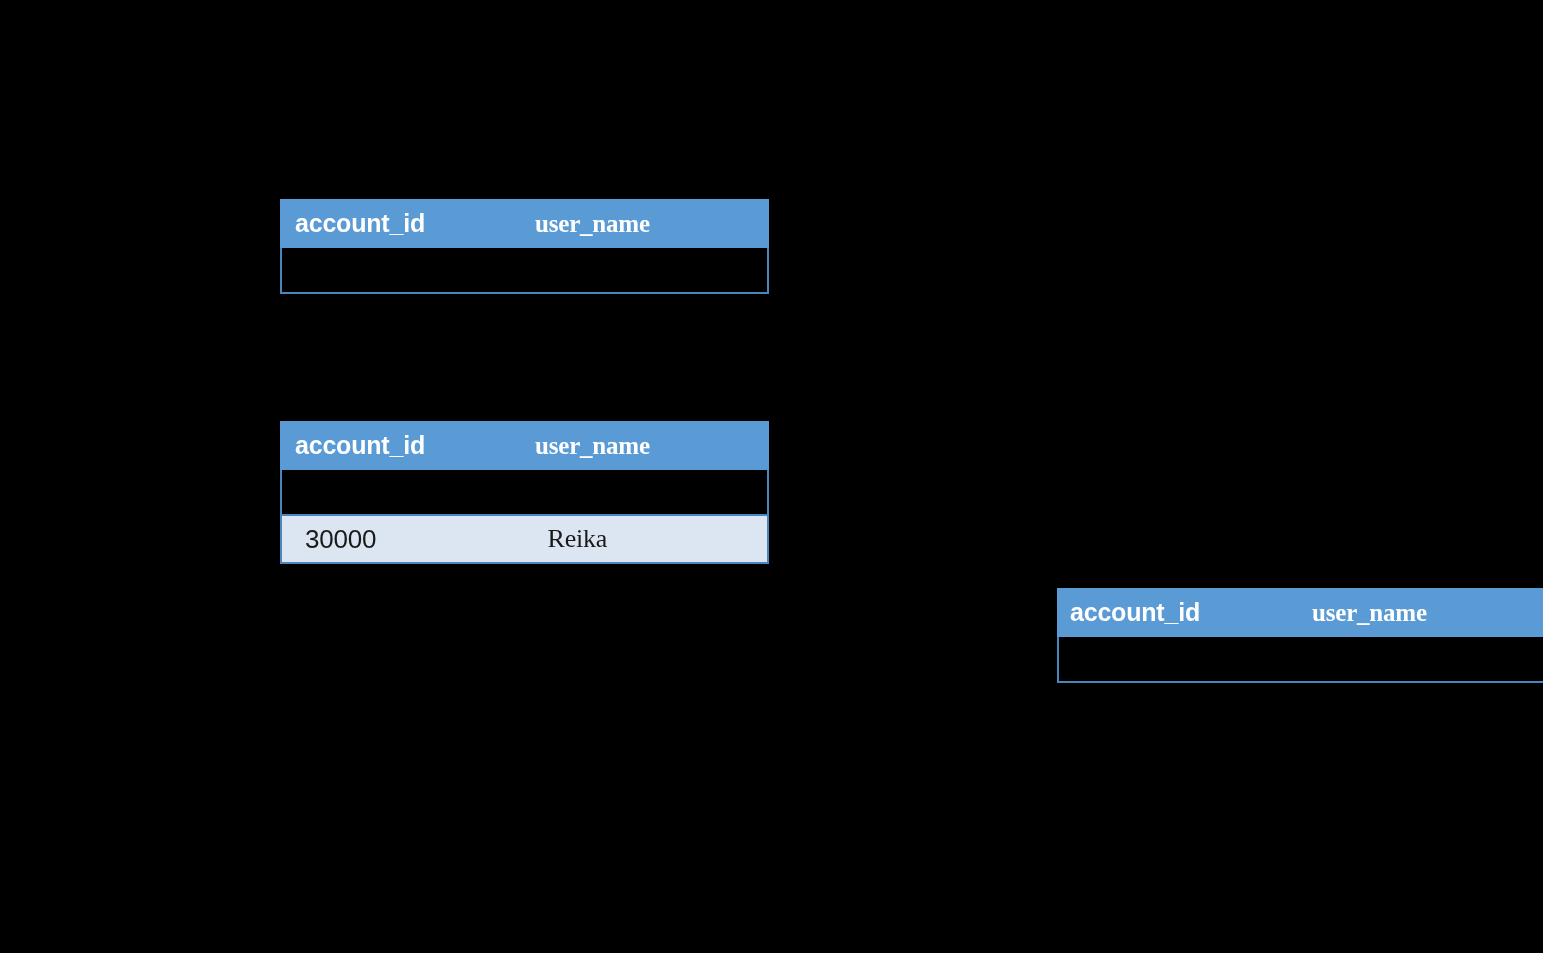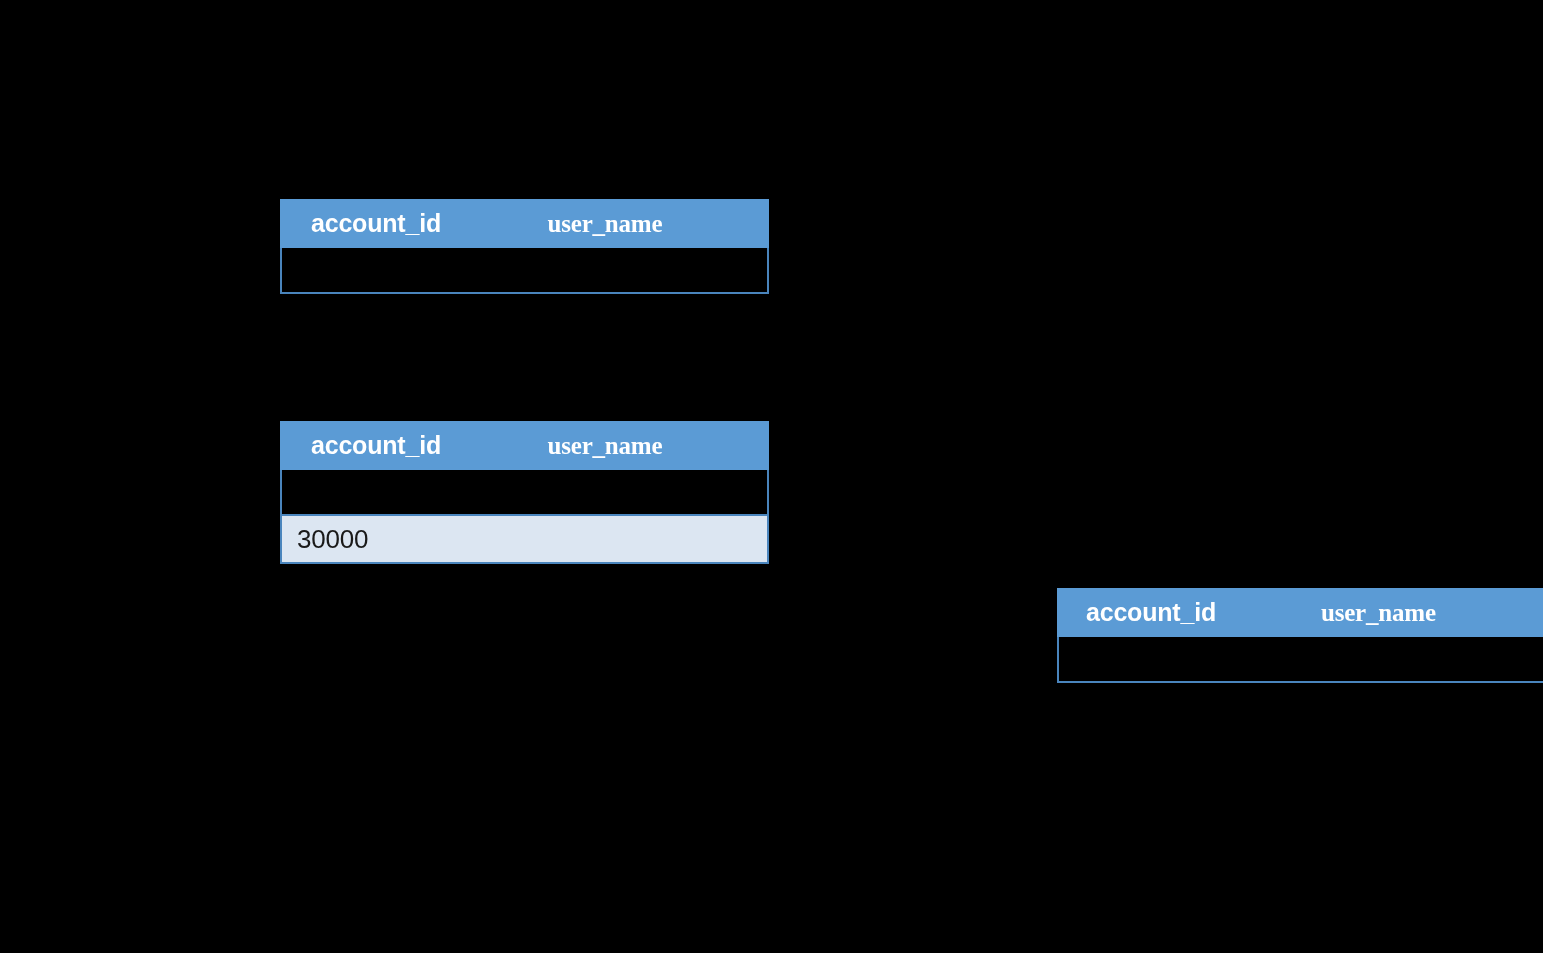--- a/index.html
+++ b/index.html
@@ -30,21 +30,20 @@
     border-collapse: collapse;
   }
 
   .tbl-header {
     box-sizing: border-box;
     background: #5b9bd5;
     height: 49px;
     display: flex;
     align-items: center;
     position: relative;
-    padding-left: 16px;
   }
 
   .tbl-row {
     box-sizing: border-box;
     display: flex;
     align-items: center;
     position: relative;
     border-left: 2px solid #4a85bd;
     border-right: 2px solid #4a85bd;
     border-bottom: 2px solid #4a85bd;
@@ -74,20 +73,21 @@
     font-size: 25px;
     font-weight: bold;
     letter-spacing: -0.2px;
   }
 
   .filled-row .cell {
     color: #1a1a1a;
     font-size: 26px;
     font-weight: normal;
     letter-spacing: -0.2px;
+    margin-left: 8px;
   }
 
   .empty-row .cell {
     color: #000000;
     font-size: 26px;
   }
 
   
   #table-accounts-top {
     left: 280px;
@@ -129,20 +129,21 @@
     <div class="tbl-header">
       <div class="cell col-id">account_id</div>
       <div class="cell col-name">user_name</div>
     </div>
     <div class="tbl-row empty-row">
       <div class="cell col-id"></div>
       <div class="cell col-name"></div>
     </div>
     <div class="tbl-row filled-row">
       <div class="cell col-id">30000</div>
+      <div class="cell col-name">Reika</div>
     </div>
   </div>
 
   <div class="data-table" id="table-accounts-right">
     <div class="tbl-header">
       <div class="cell col-id">account_id</div>
       <div class="cell col-name">user_name</div>
     </div>
     <div class="tbl-row empty-row">
       <div class="cell col-id"></div>

